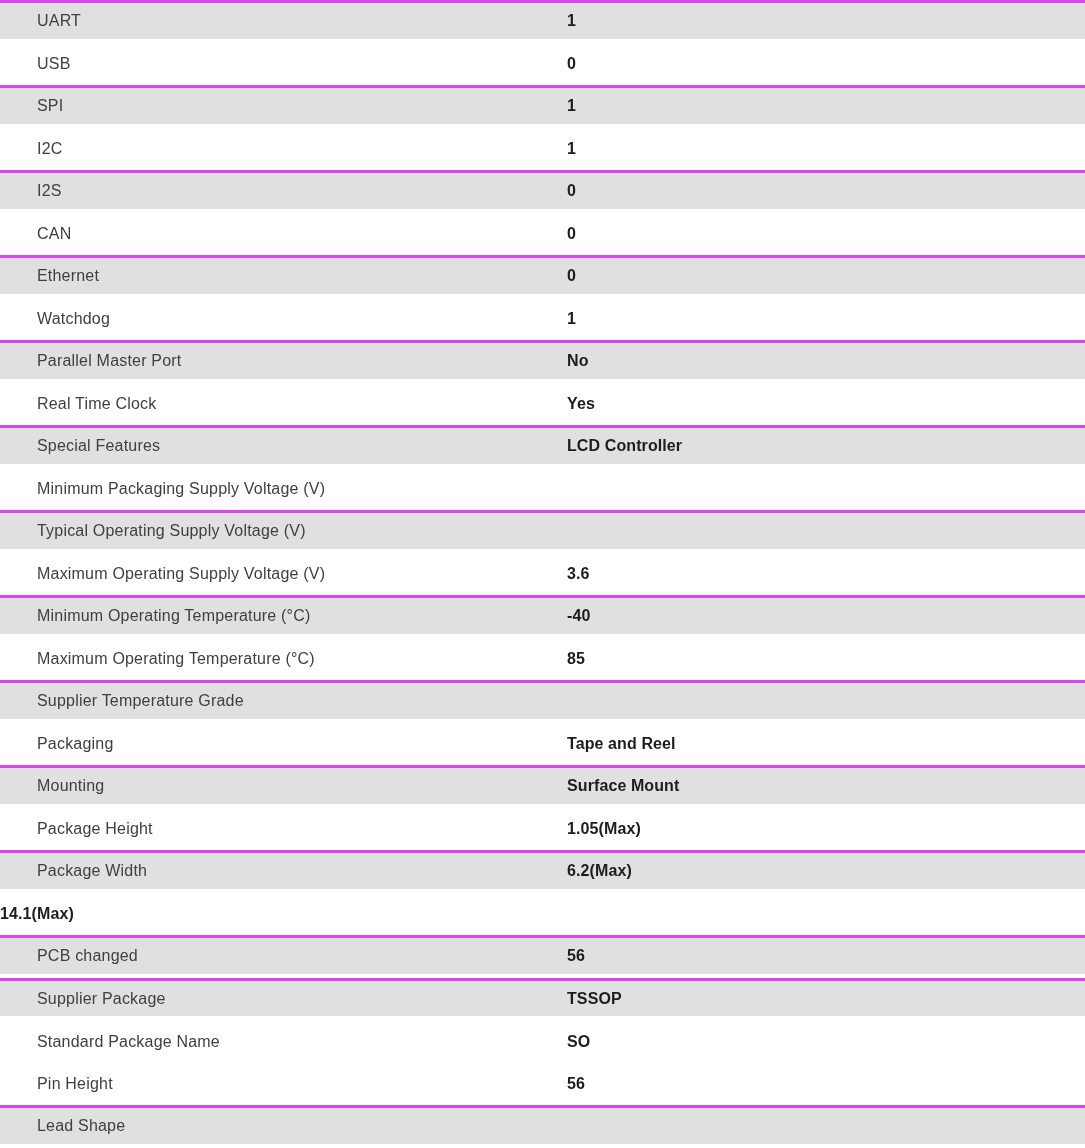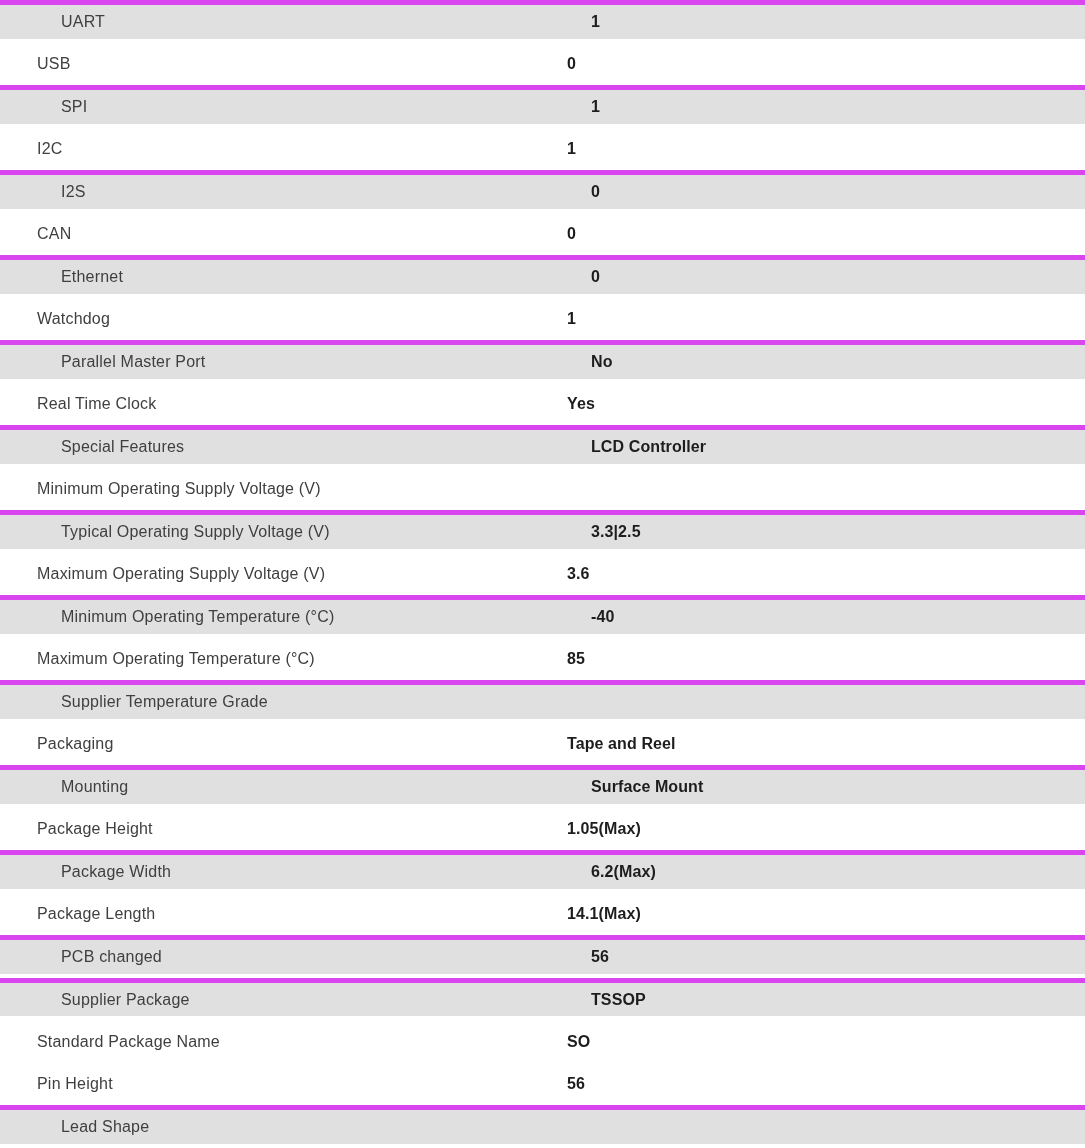--- a/index.html
+++ b/index.html
@@ -21,23 +21,22 @@
   }
   .spec-row {
     display: flex;
     align-items: center;
     height: 42.52px;
     width: 100%;
     background: var(--row-bg);
   }
   .spec-row.shaded {
     background: var(--row-alt-bg);
-    border-top: 5px solid #d946ef;
+    border-top: 3px solid #d946ef;
     border-bottom: 4px solid #ffffff;
-    padding-left: 24px;
   }
   .cell-label {
     width: 567px;
     padding-left: 37px;
     font-size: 16px;
     font-weight: 400;
     color: var(--label-color);
     letter-spacing: 0.2px;
     white-space: nowrap;
   }
@@ -92,25 +91,24 @@
   </div>
     <div class="spec-row">
     <div class="cell-label">Real Time Clock</div>
     <div class="cell-value">Yes</div>
   </div>
     <div class="spec-row shaded">
     <div class="cell-label">Special Features</div>
     <div class="cell-value">LCD Controller</div>
   </div>
     <div class="spec-row">
-    <div class="cell-label">Minimum Operating Supply Voltage (V)</div>
+    <div class="cell-label">Minimum Packaging Supply Voltage (V)</div>
   </div>
     <div class="spec-row shaded">
     <div class="cell-label">Typical Operating Supply Voltage (V)</div>
-    <div class="cell-value">3.3|2.5</div>
   </div>
     <div class="spec-row">
     <div class="cell-label">Maximum Operating Supply Voltage (V)</div>
     <div class="cell-value">3.6</div>
   </div>
     <div class="spec-row shaded">
     <div class="cell-label">Minimum Operating Temperature (°C)</div>
     <div class="cell-value">-40</div>
   </div>
     <div class="spec-row">
@@ -130,21 +128,20 @@
   </div>
     <div class="spec-row">
     <div class="cell-label">Package Height</div>
     <div class="cell-value">1.05(Max)</div>
   </div>
     <div class="spec-row shaded">
     <div class="cell-label">Package Width</div>
     <div class="cell-value">6.2(Max)</div>
   </div>
     <div class="spec-row">
-    <div class="cell-label">Package Length</div>
     <div class="cell-value">14.1(Max)</div>
   </div>
     <div class="spec-row shaded">
     <div class="cell-label">PCB changed</div>
     <div class="cell-value">56</div>
   </div>
     <div class="spec-row shaded">
     <div class="cell-label">Supplier Package</div>
     <div class="cell-value">TSSOP</div>
   </div>

